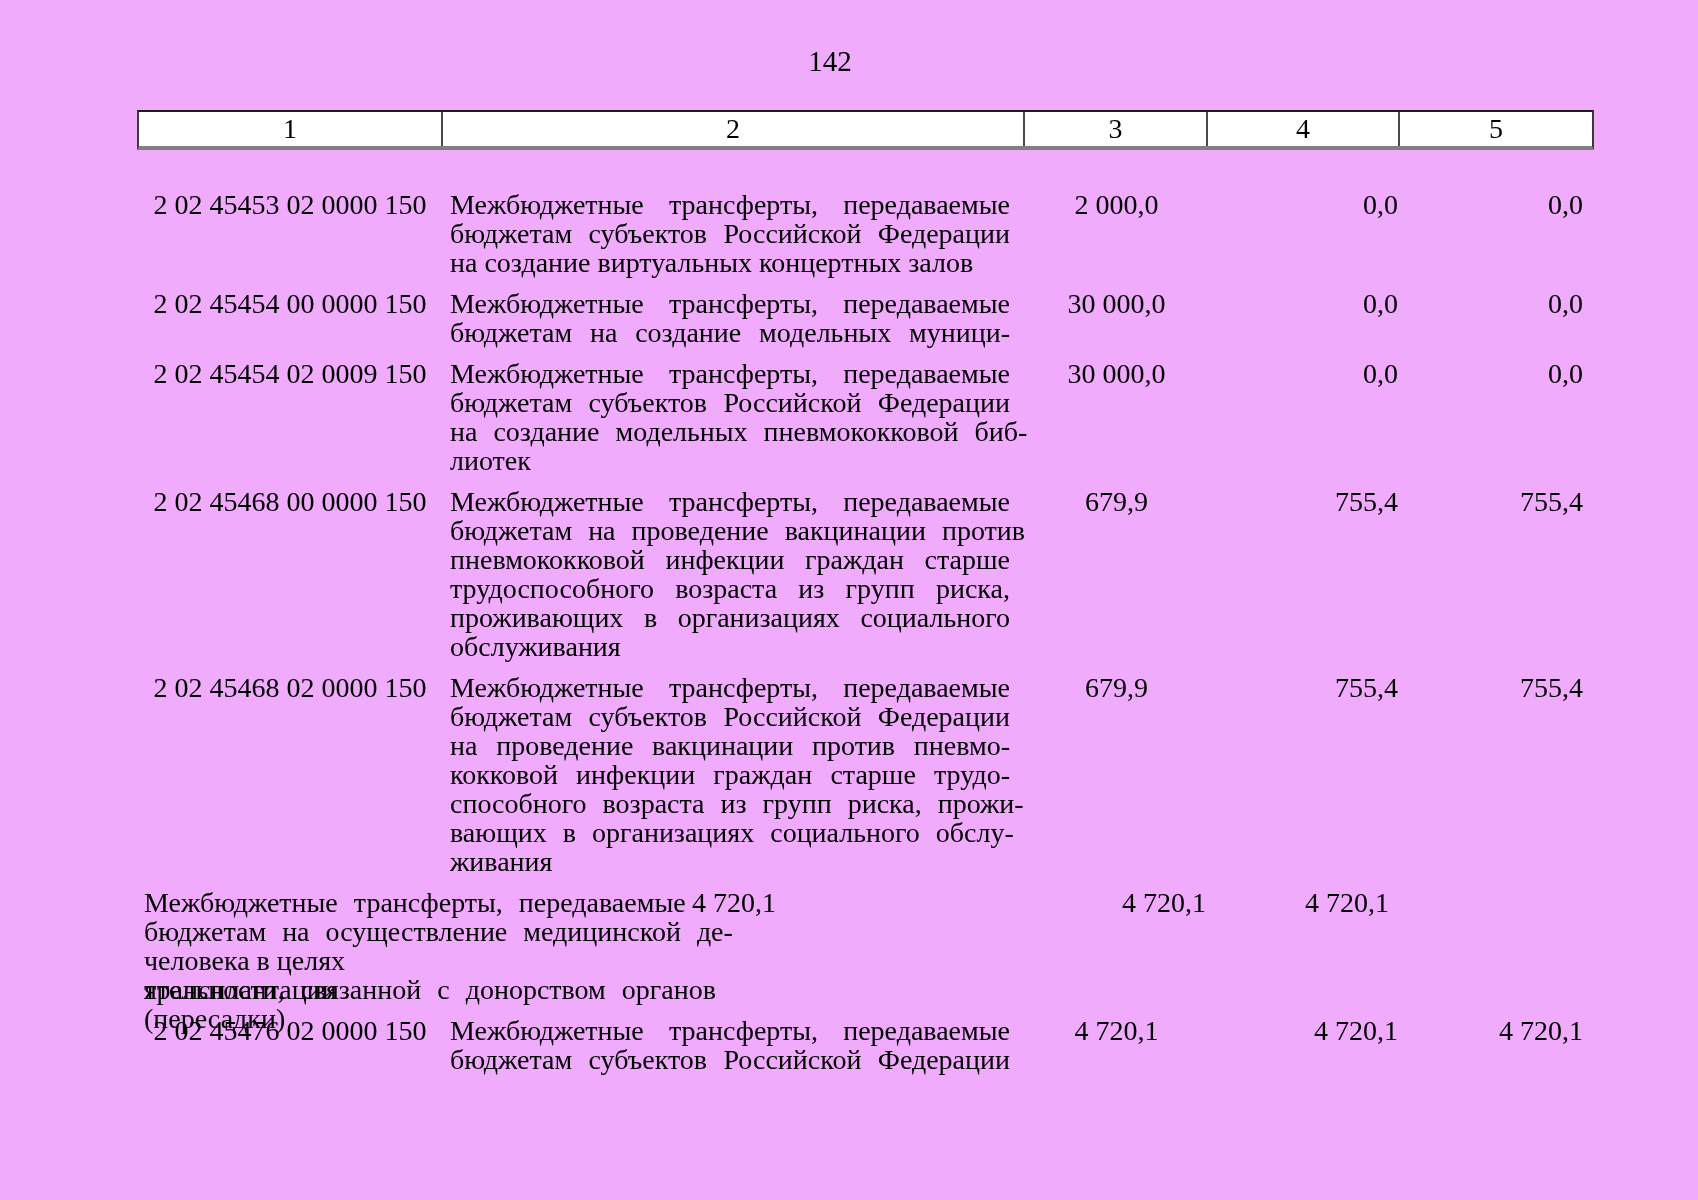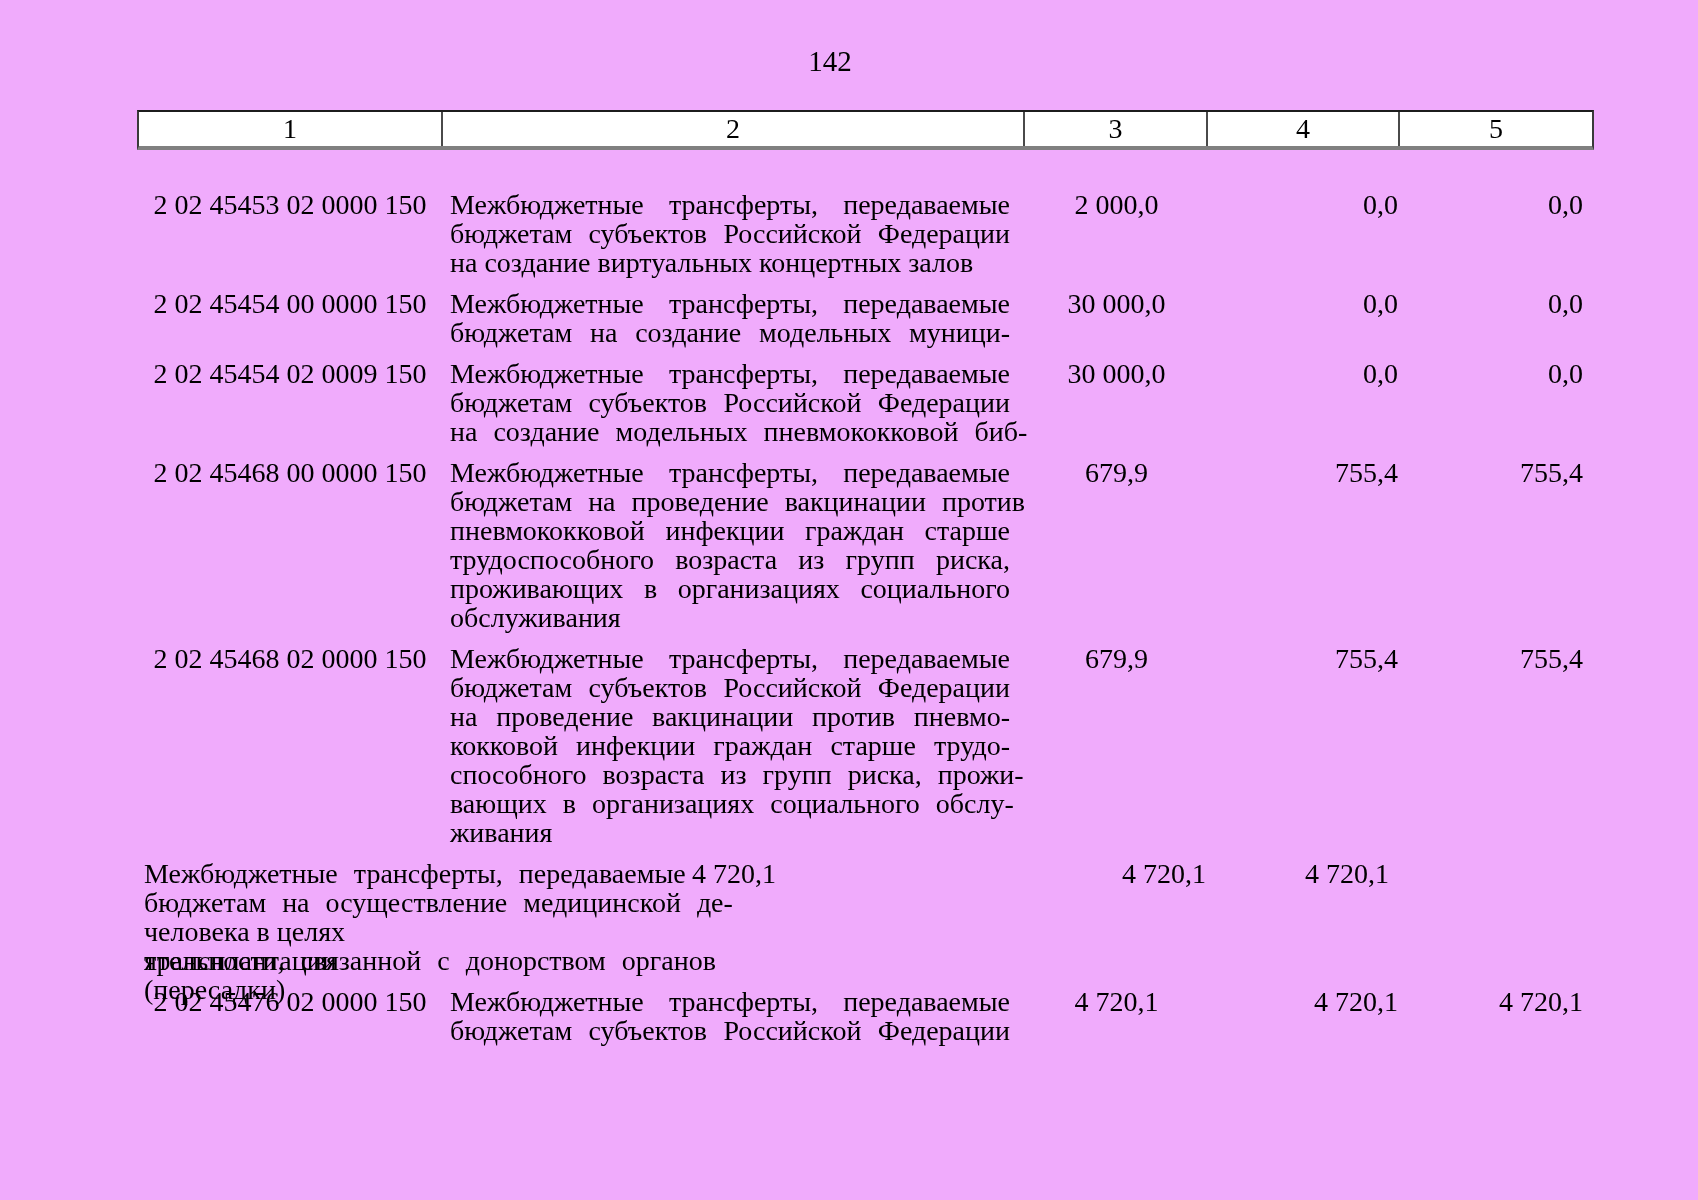--- a/index.html
+++ b/index.html
@@ -156,20 +156,21 @@
             <span>Российской</span>
             <span>Федерации</span>
           </div>
           <div class="line j">
             <span>на</span>
             <span>создание</span>
             <span>модельных</span>
             <span>пневмококковой</span>
             <span>биб-</span>
           </div>
+          <div class="line">лиотек</div>
         </div>
     <div class="c c3">30 000,0</div>
     <div class="c c4">0,0</div>
     <div class="c c5">0,0</div>
   </div>
 
   <div class="row">
     <div class="c c1">2 02 45468 00 0000 150</div>
     <div class="c c2">
           <div class="line j">

